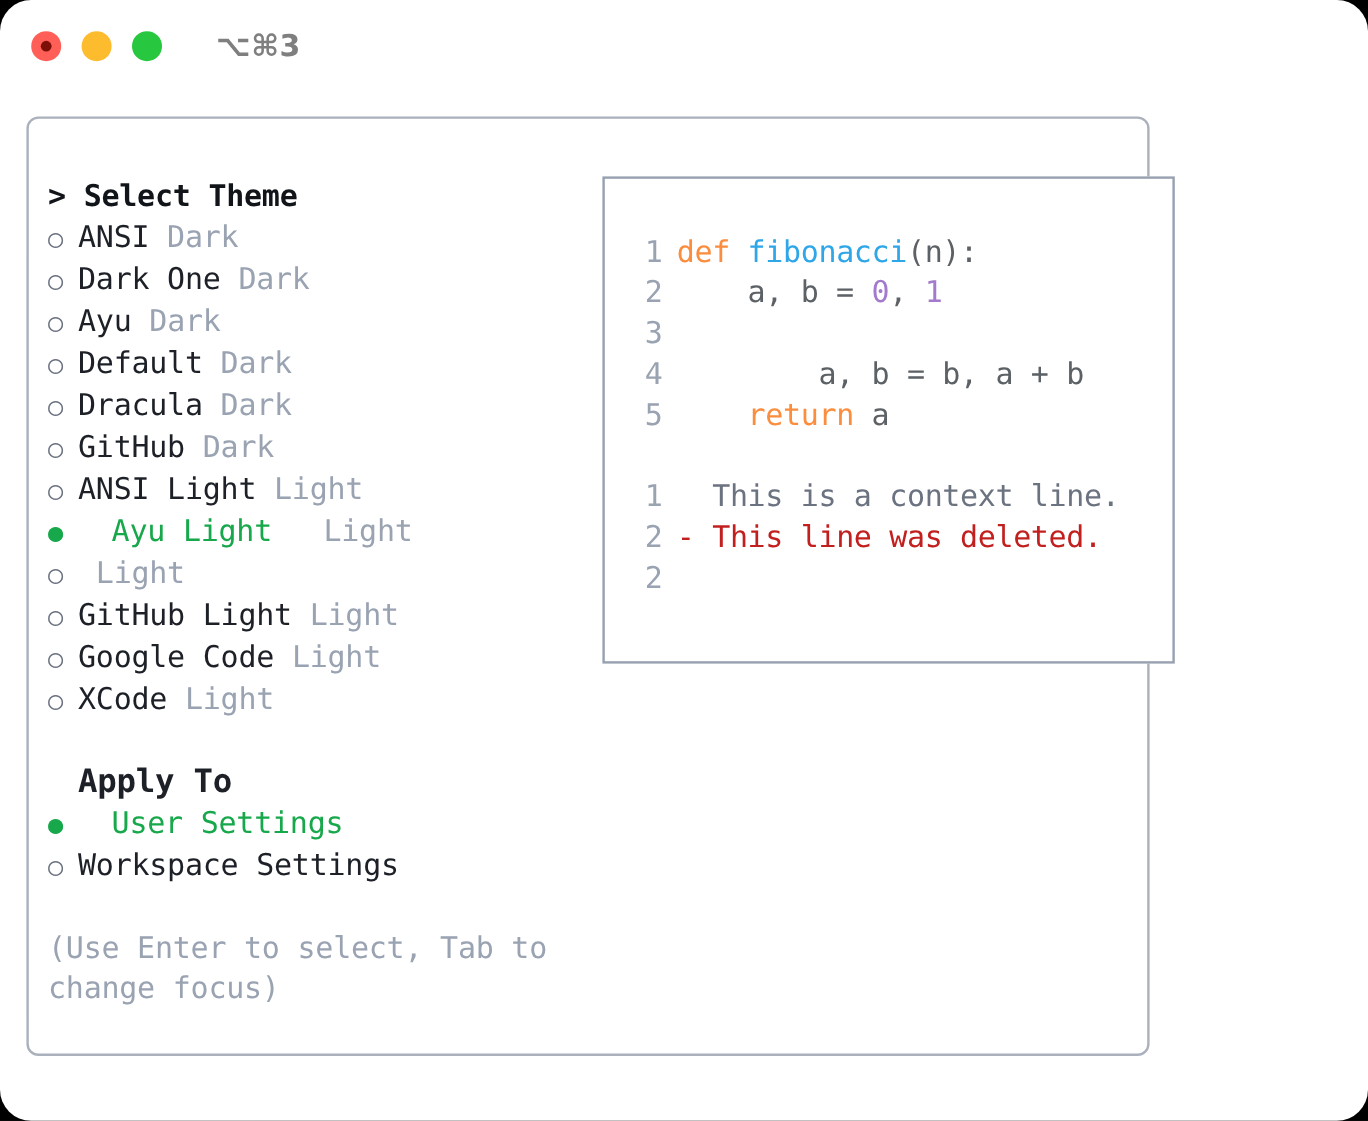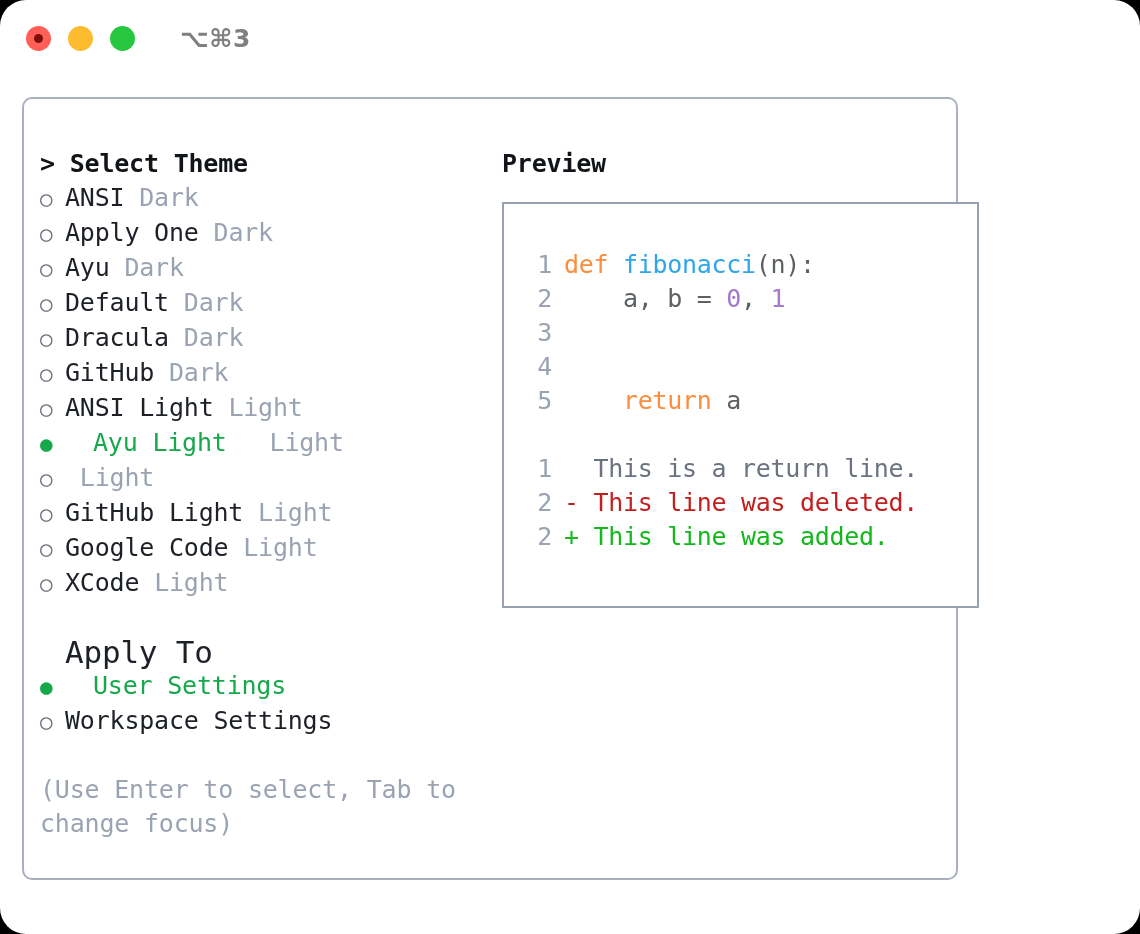--- a/index.html
+++ b/index.html
@@ -120,26 +120,27 @@
     line-height: 34px;
   }
   .bullet.filled { color: #18a84c; }
   .opt-label { color: #1d2127; text-align: right; }
   .opt-row.selected .opt-label { color: #18a84c; margin-left: 28px; }
   .opt-tag   { color: #9aa3b2; }
 
   .spacer-sm { height: 34px; }
 
   .subheading {
-    font-size: 31px;
+    font-size: 27px;
     color: #1d2127;
     line-height: 34px;
     white-space: pre;
     padding-left: 25px;
     letter-spacing: -0.2px;
+    font-weight: bold;
   }
 
   .hint {
     margin-top: 34px;
     font-size: 25px;
     line-height: 34px;
     color: #9aa3b2;
     width: 420px;
     letter-spacing: -0.2px;
   }
@@ -208,21 +209,21 @@
   <div class="panel">
     <div class="panel-inner">
       <div class="columns">
 
         <div class="col-left">
 
           <div class="section-heading">&gt; Select Theme</div>
 
           <div id="theme-list">
               <div class="opt-row"><span class="bullet">○</span><span class="opt-label">ANSI</span><span class="opt-label"> </span><span class="opt-tag">Dark</span></div>
-              <div class="opt-row"><span class="bullet">○</span><span class="opt-label">Apply One</span><span class="opt-label"> </span><span class="opt-tag">Dark</span></div>
+              <div class="opt-row"><span class="bullet">○</span><span class="opt-label">Dark One</span><span class="opt-label"> </span><span class="opt-tag">Dark</span></div>
               <div class="opt-row"><span class="bullet">○</span><span class="opt-label">Ayu</span><span class="opt-label"> </span><span class="opt-tag">Dark</span></div>
               <div class="opt-row"><span class="bullet">○</span><span class="opt-label">Default</span><span class="opt-label"> </span><span class="opt-tag">Dark</span></div>
               <div class="opt-row"><span class="bullet">○</span><span class="opt-label">Dracula</span><span class="opt-label"> </span><span class="opt-tag">Dark</span></div>
               <div class="opt-row"><span class="bullet">○</span><span class="opt-label">GitHub</span><span class="opt-label"> </span><span class="opt-tag">Dark</span></div>
               <div class="opt-row"><span class="bullet">○</span><span class="opt-label">ANSI Light</span><span class="opt-label"> </span><span class="opt-tag">Light</span></div>
               <div class="opt-row selected"><span class="bullet filled">●</span><span class="opt-label">Ayu Light</span><span class="opt-label"> </span><span class="opt-tag">Light</span></div>
               <div class="opt-row"><span class="bullet">○</span><span class="opt-label"> </span><span class="opt-tag">Light</span></div>
               <div class="opt-row"><span class="bullet">○</span><span class="opt-label">GitHub Light</span><span class="opt-label"> </span><span class="opt-tag">Light</span></div>
               <div class="opt-row"><span class="bullet">○</span><span class="opt-label">Google Code</span><span class="opt-label"> </span><span class="opt-tag">Light</span></div>
               <div class="opt-row"><span class="bullet">○</span><span class="opt-label">XCode</span><span class="opt-label"> </span><span class="opt-tag">Light</span></div>
@@ -235,35 +236,34 @@
           <div id="apply-list">
               <div class="opt-row selected"><span class="bullet filled">●</span><span class="opt-label">User Settings</span></div>
               <div class="opt-row"><span class="bullet">○</span><span class="opt-label">Workspace Settings</span></div>
             </div>
 
           <div class="hint">(Use Enter to select, Tab to change focus)</div>
         </div>
 
         <div class="col-right">
 
-          <div class="preview-title">Preview</div>
 
           <div class="preview-box">
             <div id="code-block">
                 <div class="code-line"><span class="ln">1</span><span class="code-body"><span class="tok-kw">def </span><span class="tok-fn">fibonacci</span><span class="tok-pl">(n):</span></span></div>
                 <div class="code-line"><span class="ln">2</span><span class="code-body"><span class="tok-pl">    a, b = </span><span class="tok-num">0</span><span class="tok-pl">, </span><span class="tok-num">1</span></span></div>
                 <div class="code-line"><span class="ln">3</span></div>
-                <div class="code-line"><span class="ln">4</span></div>
+                <div class="code-line"><span class="ln">4</span><span class="code-body"><span class="tok-pl">        a, b = b, a + b</span></span></div>
                 <div class="code-line"><span class="ln">5</span><span class="code-body"><span class="tok-pl">    </span><span class="tok-kw">return</span><span class="tok-pl"> a</span></span></div>
               </div>
             <div class="blank-line"></div>
             <div id="diff-block">
-                <div class="code-line"><span class="ln">1</span><span class="diff-ctx"><span>  </span><span>This is a return line.</span></span></div>
+                <div class="code-line"><span class="ln">1</span><span class="diff-ctx"><span>  </span><span>This is a context line.</span></span></div>
                 <div class="code-line"><span class="ln">2</span><span class="diff-del"><span>- </span><span>This line was deleted.</span></span></div>
-                <div class="code-line"><span class="ln">2</span><span class="diff-add"><span>+ </span><span>This line was added.</span></span></div>
+                <div class="code-line"><span class="ln">2</span></div>
               </div>
           </div>
 
         </div>
 
       </div>
     </div>
   </div>
 
 </div>

